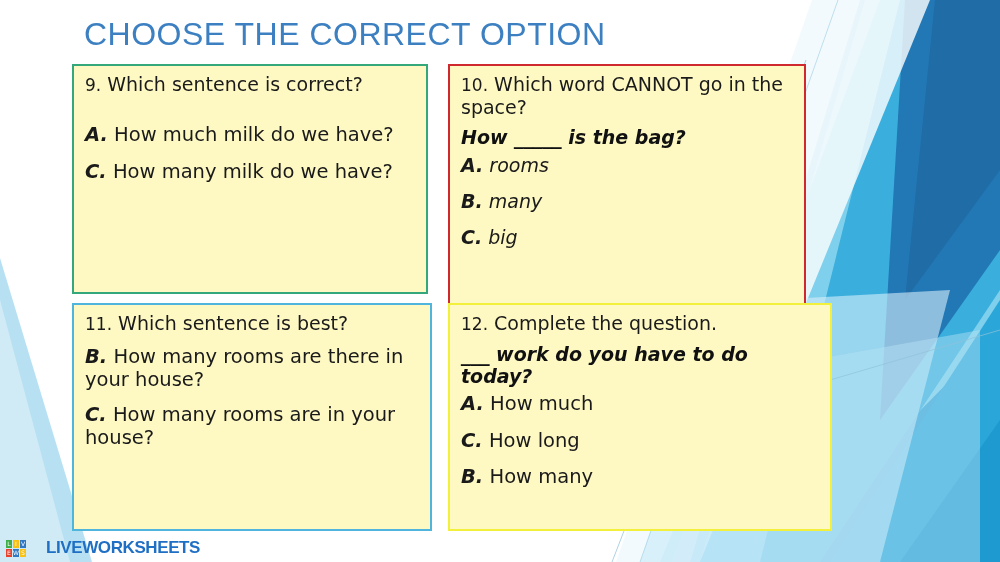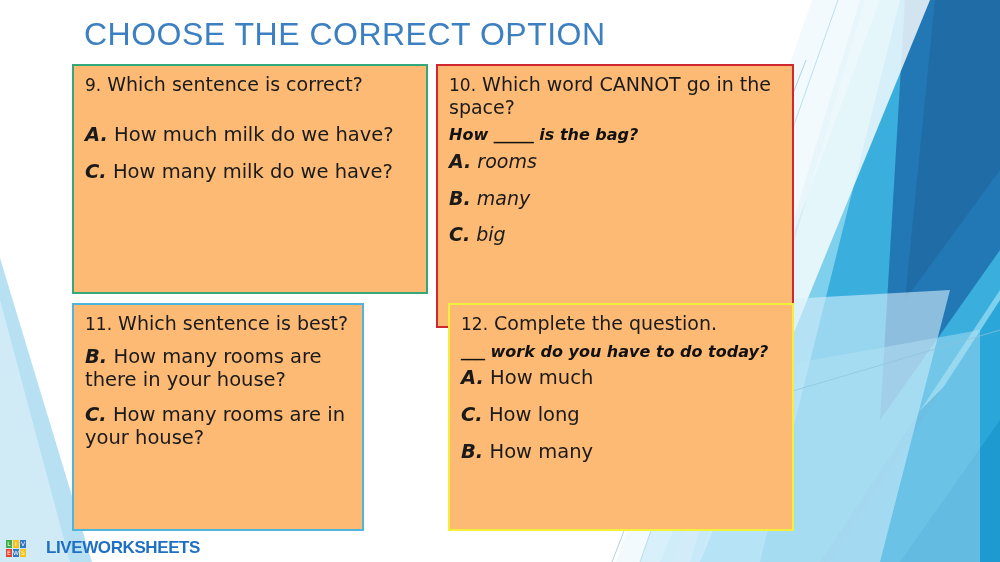--- a/index.html
+++ b/index.html
@@ -36,43 +36,43 @@
     letter-spacing: 0.5px;
     color: #3d80c2;
     white-space: nowrap;
     font-family: "Liberation Sans", sans-serif;
   }
 
   
   .qbox {
     position: absolute;
     z-index: 4;
-    background: #fdba74;
+    background: #fef9c3;
     box-sizing: border-box;
     padding: 7px 10px 6px 11px;
     overflow: hidden;
   }
   #qbox-9  { left: 72px;  top: 64px;  width: 356px; height: 230px; border: 2px solid #34a87b; }
-  #qbox-10 { left: 436px; top: 64px;  width: 358px; height: 264px; border: 2px solid #a3a3a3; }
-  #qbox-11 { left: 72px;  top: 303px; width: 292px; height: 228px; border: 2px solid #4fb5dd; }
-  #qbox-12 { left: 448px; top: 303px; width: 346px; height: 228px; border: 2px solid #f2f03a; }
+  #qbox-10 { left: 448px; top: 64px;  width: 358px; height: 264px; border: 2px solid #a3a3a3; }
+  #qbox-11 { left: 72px;  top: 303px; width: 360px; height: 228px; border: 2px solid #4fb5dd; }
+  #qbox-12 { left: 448px; top: 303px; width: 384px; height: 228px; border: 2px solid #f2f03a; }
 
   .q-stem {
     font-size: 19px;
     line-height: 1.16;
     color: #1a1a1a;
     margin: 0 0 2px 0;
     font-family: "DejaVu Sans", sans-serif;
   }
   .q-stem .qnum { font-size: 17px; }
 
   .q-gap { height: 26px; }
 
   .q-prompt {
-    font-size: 16px;
+    font-size: 19px;
     line-height: 1.16;
     color: #111111;
     font-weight: bold;
     font-style: italic;
     margin: 8px 0 6px 0;
     font-family: "DejaVu Sans", sans-serif;
   }
 
   .opt {
     font-size: 19px;

